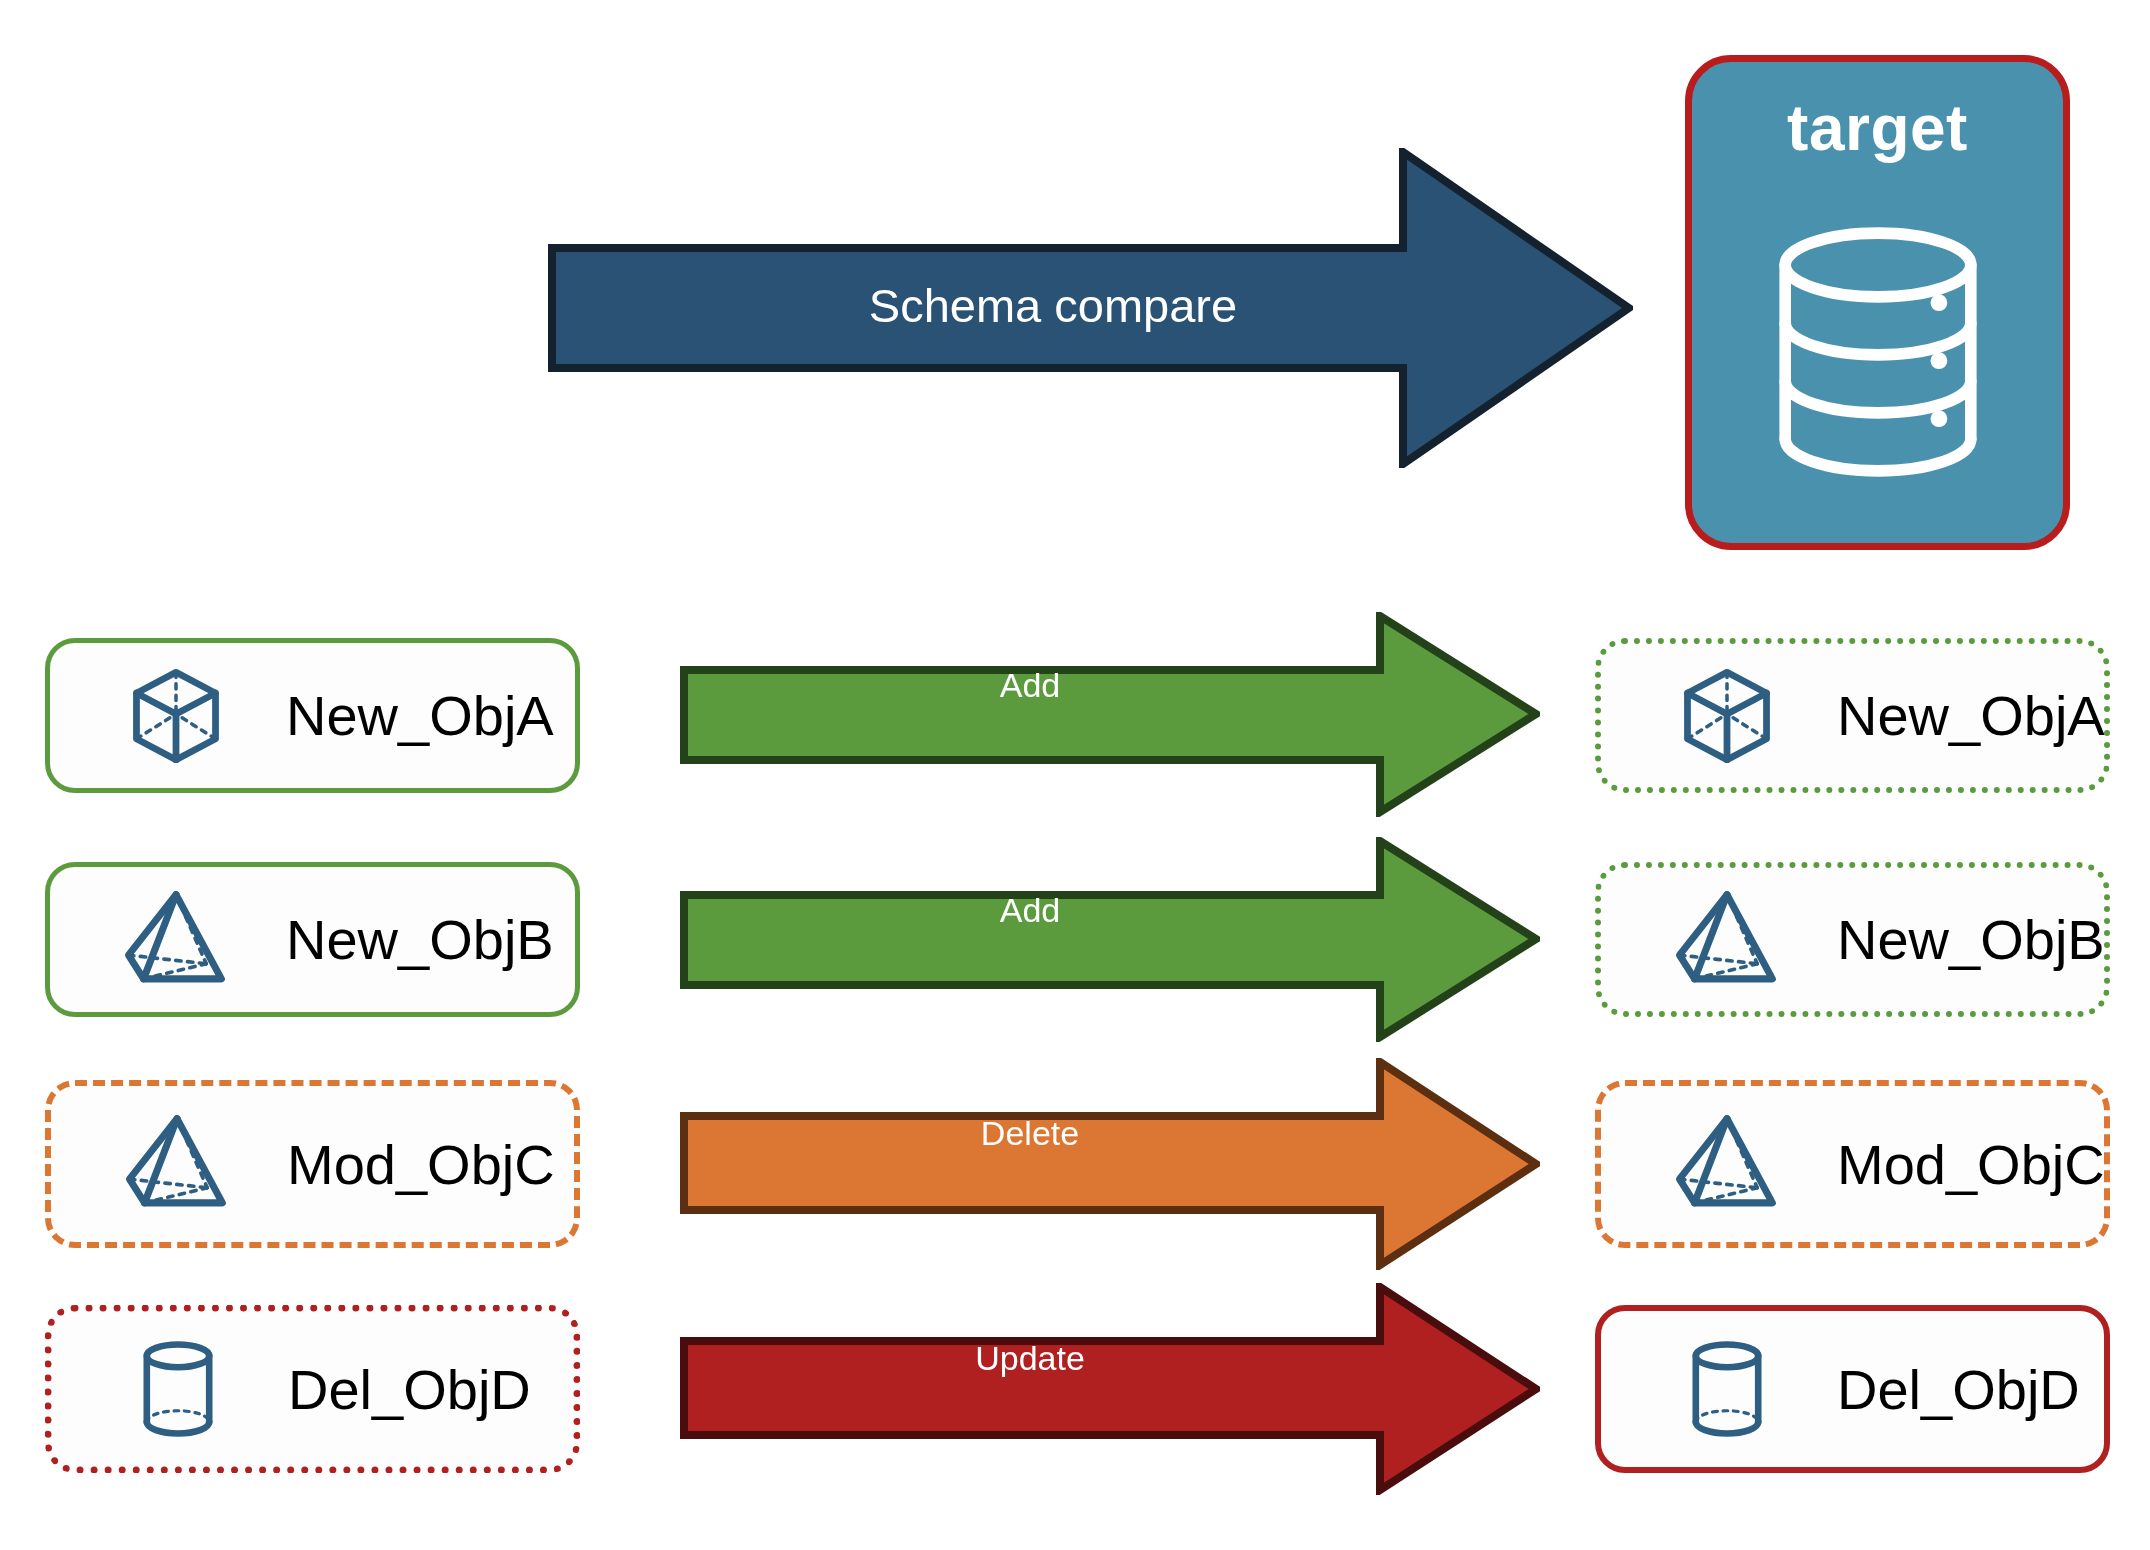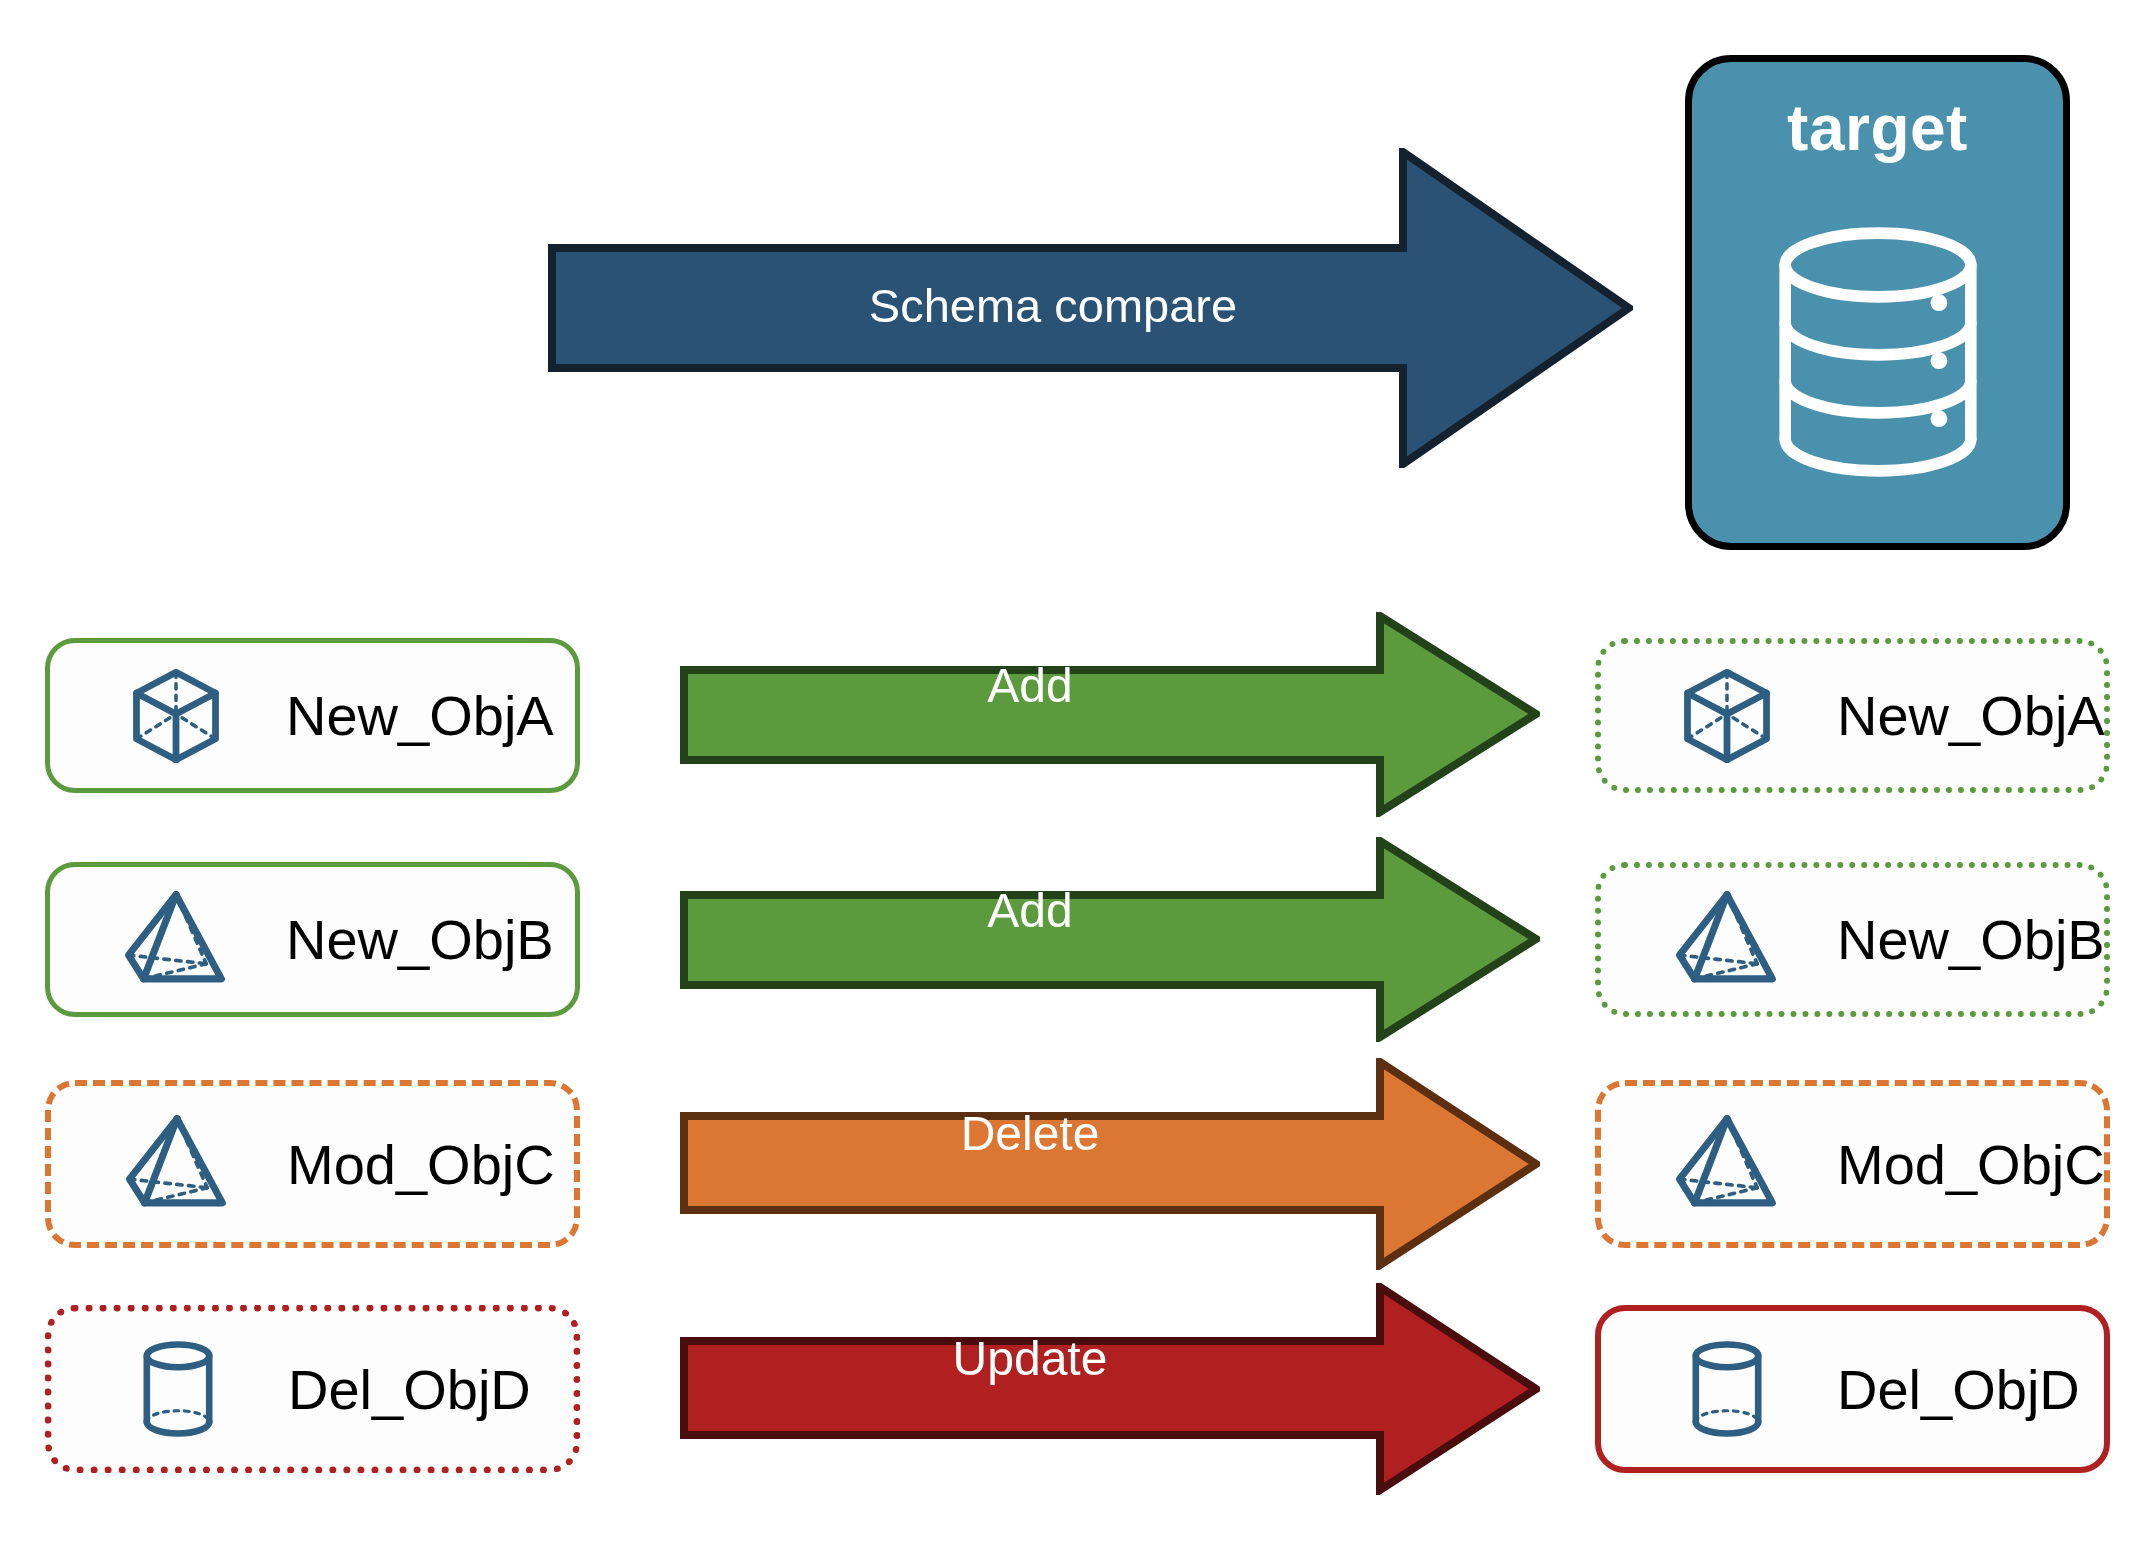--- a/index.html
+++ b/index.html
@@ -36,29 +36,29 @@
   .pill.tgt{left:1595px;width:515px;}
 
   .b-green-solid {border:5px solid #5B9B3E;}
   .b-green-dot   {border:6px dotted #5B9B3E;}
   .b-orange-dash {border:6px dashed #DC7633;}
   .b-red-dot     {border:7px dotted #B02020;}
   .b-red-solid   {border:6px solid #B02020;}
 
   .op-arrow{position:absolute;}
   .op-label{position:absolute;display:flex;align-items:center;justify-content:center;
-            font-size:48px;color:#ffffff;pointer-events:none;white-space:nowrap;}
+            font-size:34px;color:#ffffff;pointer-events:none;white-space:nowrap;}
 </style>
 </head>
 <body>
 
 <div class="stage">
 
 
-  <div class="endpoint" id="target-card" style="background:#4A91AE;border:7px solid #000000;align-items:center;">
+  <div class="endpoint" id="target-card" style="background:#4A91AE;border:7px solid #b91c1c;align-items:center;">
     <div class="cap">target</div>
     <div class="glyph">
       <svg width="290" height="290" viewBox="0 0 100 100" fill="none" stroke="#ffffff" stroke-width="4" stroke-linecap="round">
         <ellipse cx="50" cy="20" rx="32" ry="11"></ellipse>
         <path d="M18 20 L18 80"></path>
         <path d="M82 20 L82 80"></path>
         <path d="M18 40 A32 11 0 0 0 82 40"></path>
         <path d="M18 60 A32 11 0 0 0 82 60"></path>
         <path d="M18 80 A32 11 0 0 0 82 80"></path>
         <circle cx="71" cy="33" r="2.9" fill="#ffffff" stroke="none"></circle>

